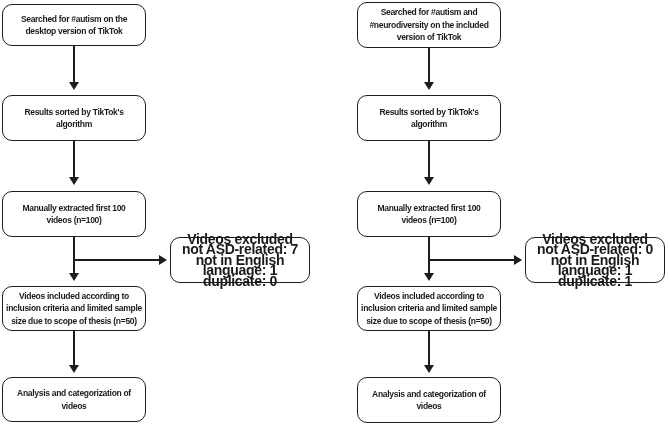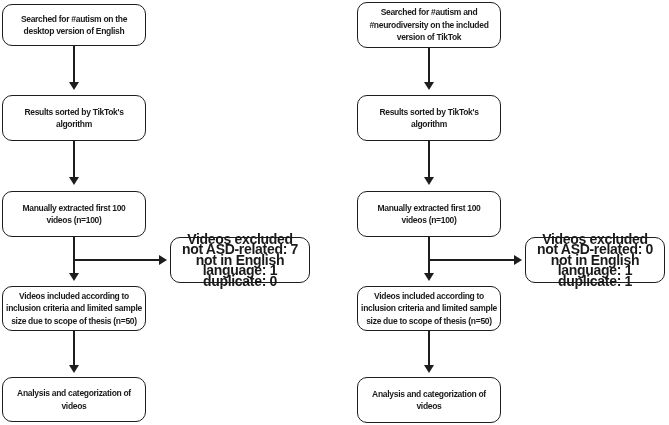--- a/index.html
+++ b/index.html
@@ -63,21 +63,21 @@
     border-left:8px solid var(--ink);
   }
 </style>
 </head>
 <body>
 
 <div id="stage">
 
   <div class="box" style="left:2px;top:4px;width:144px;height:42px">
     <span class="box-text">Searched for #autism on the
-desktop version of English</span>
+desktop version of TikTok</span>
   </div>
 
   <div class="vline" style="left:73px;top:46px;height:36px"></div>
   <div class="head-down" style="left:69px;top:82px"></div>
 
   <div class="box" style="left:2px;top:95px;width:144px;height:46px">
     <span class="box-text">Results sorted by TikTok's
 algorithm</span>
   </div>
 

